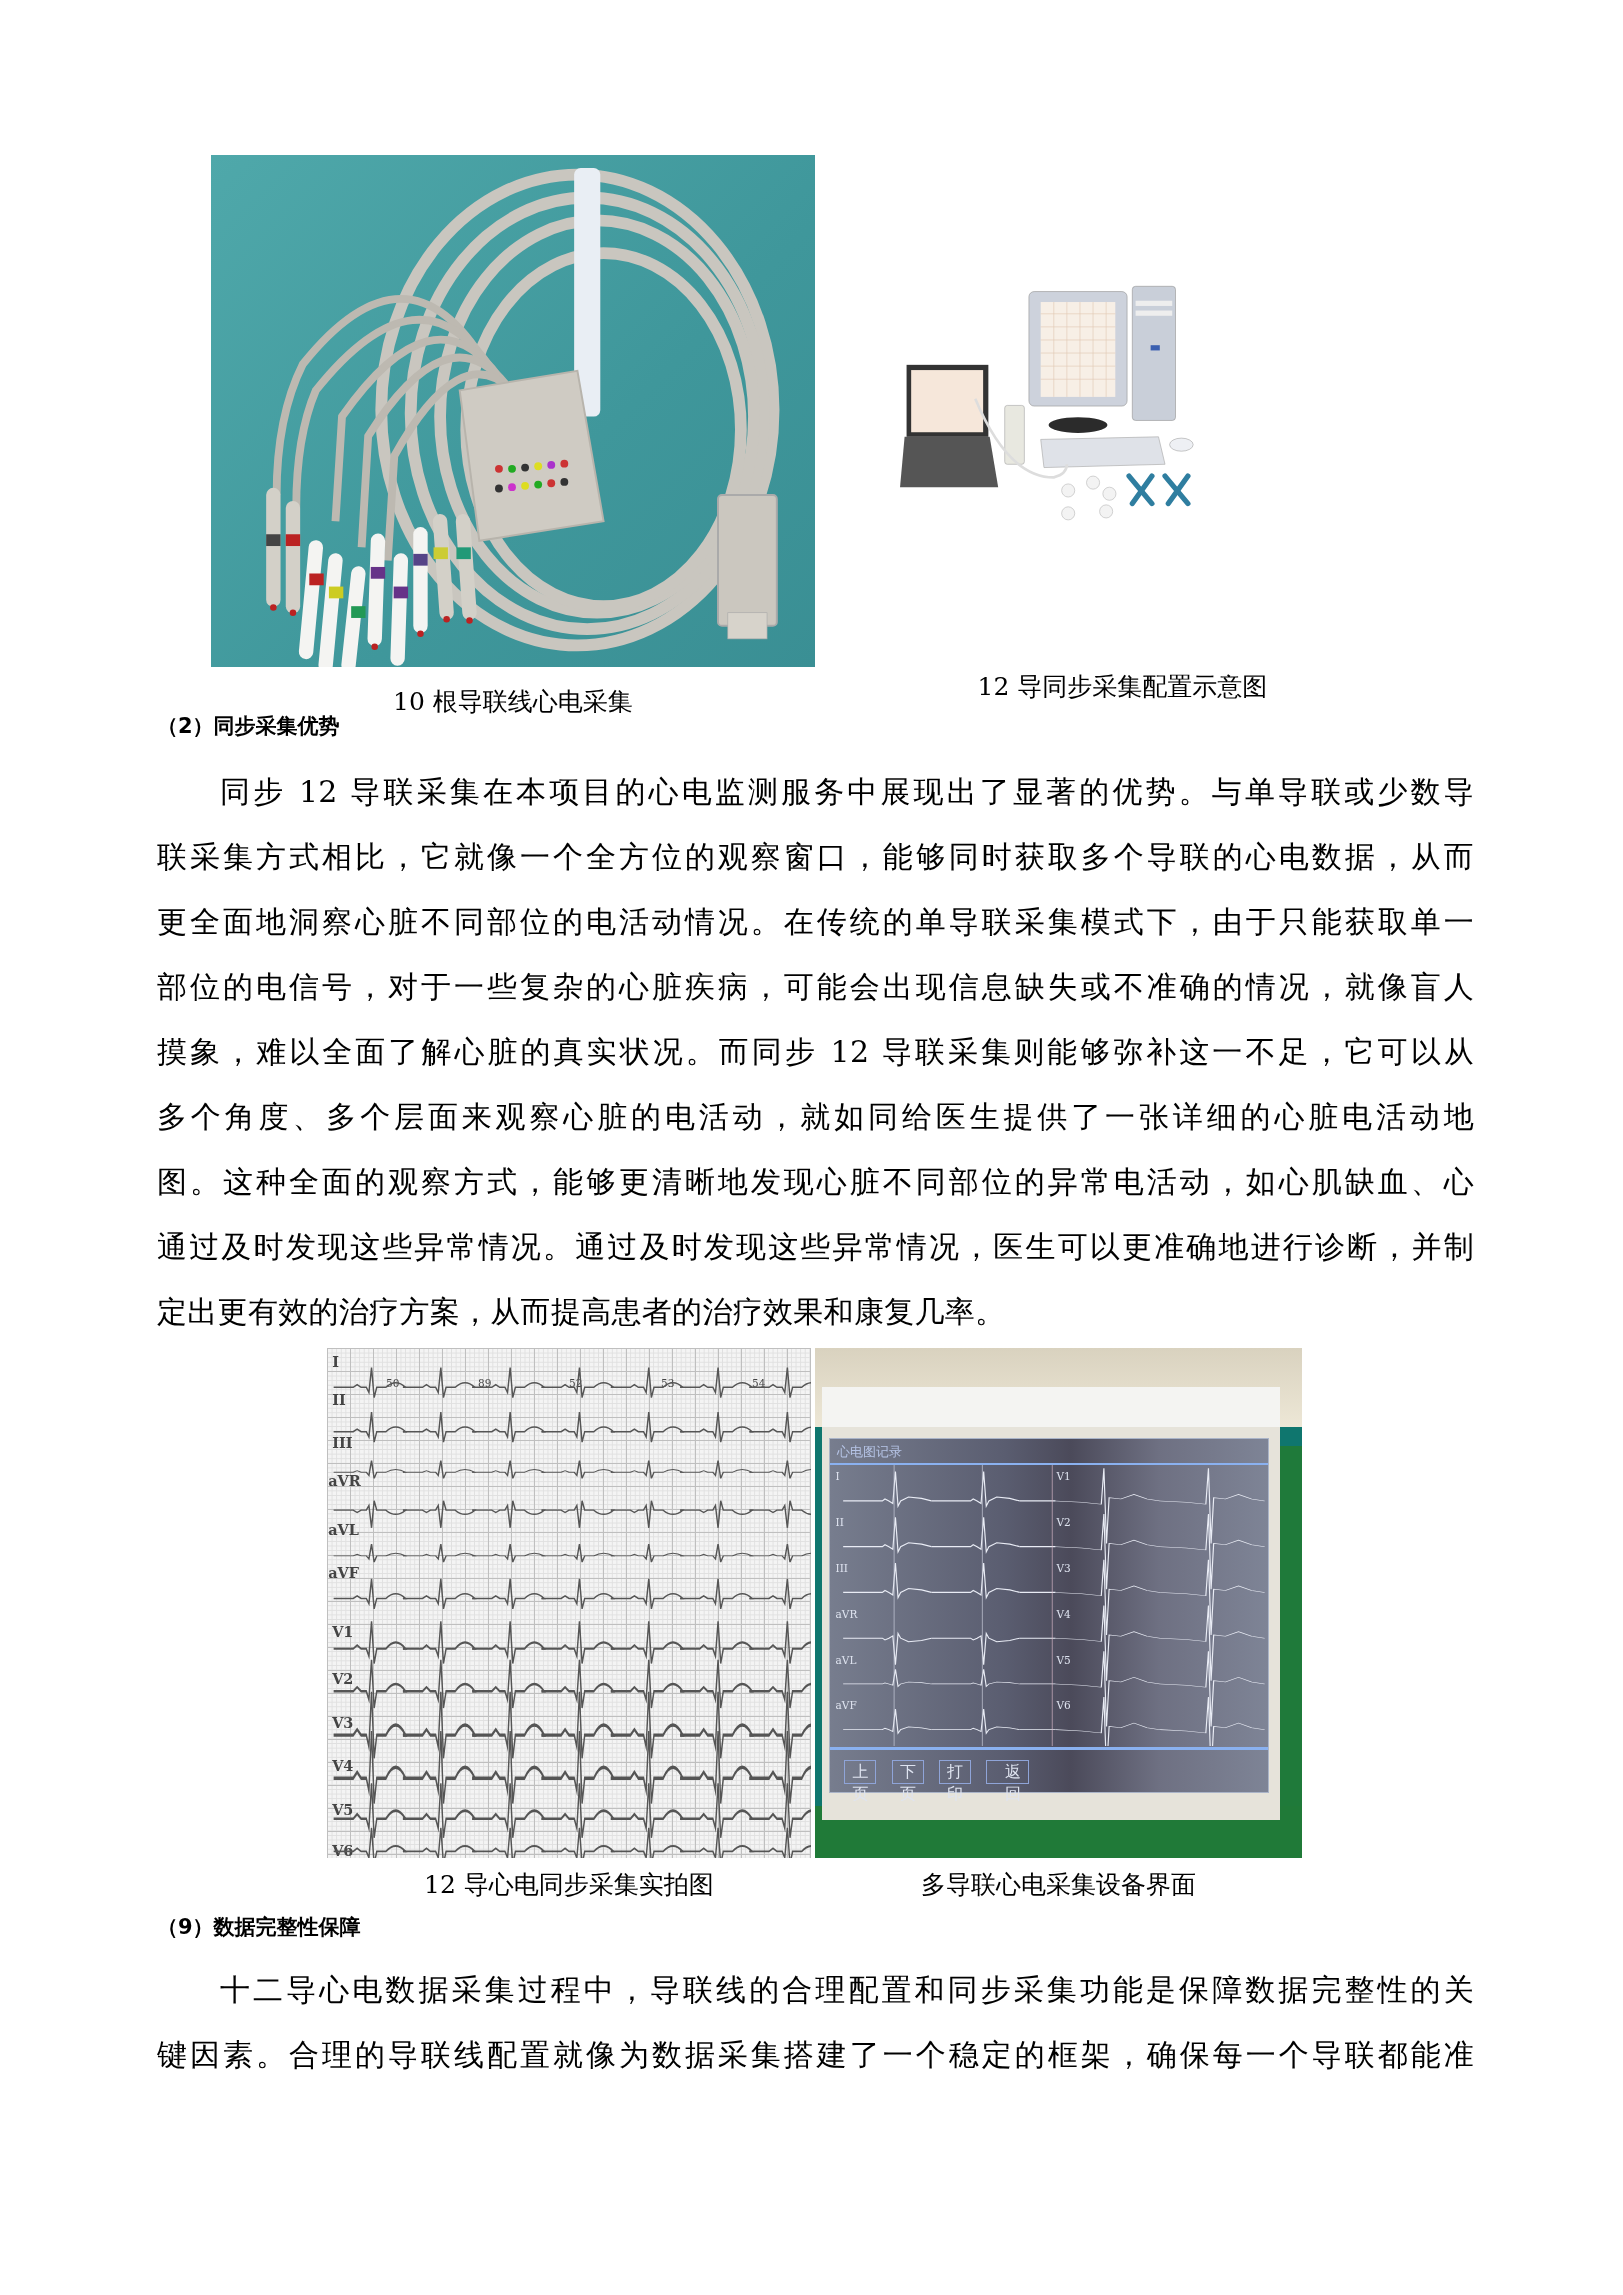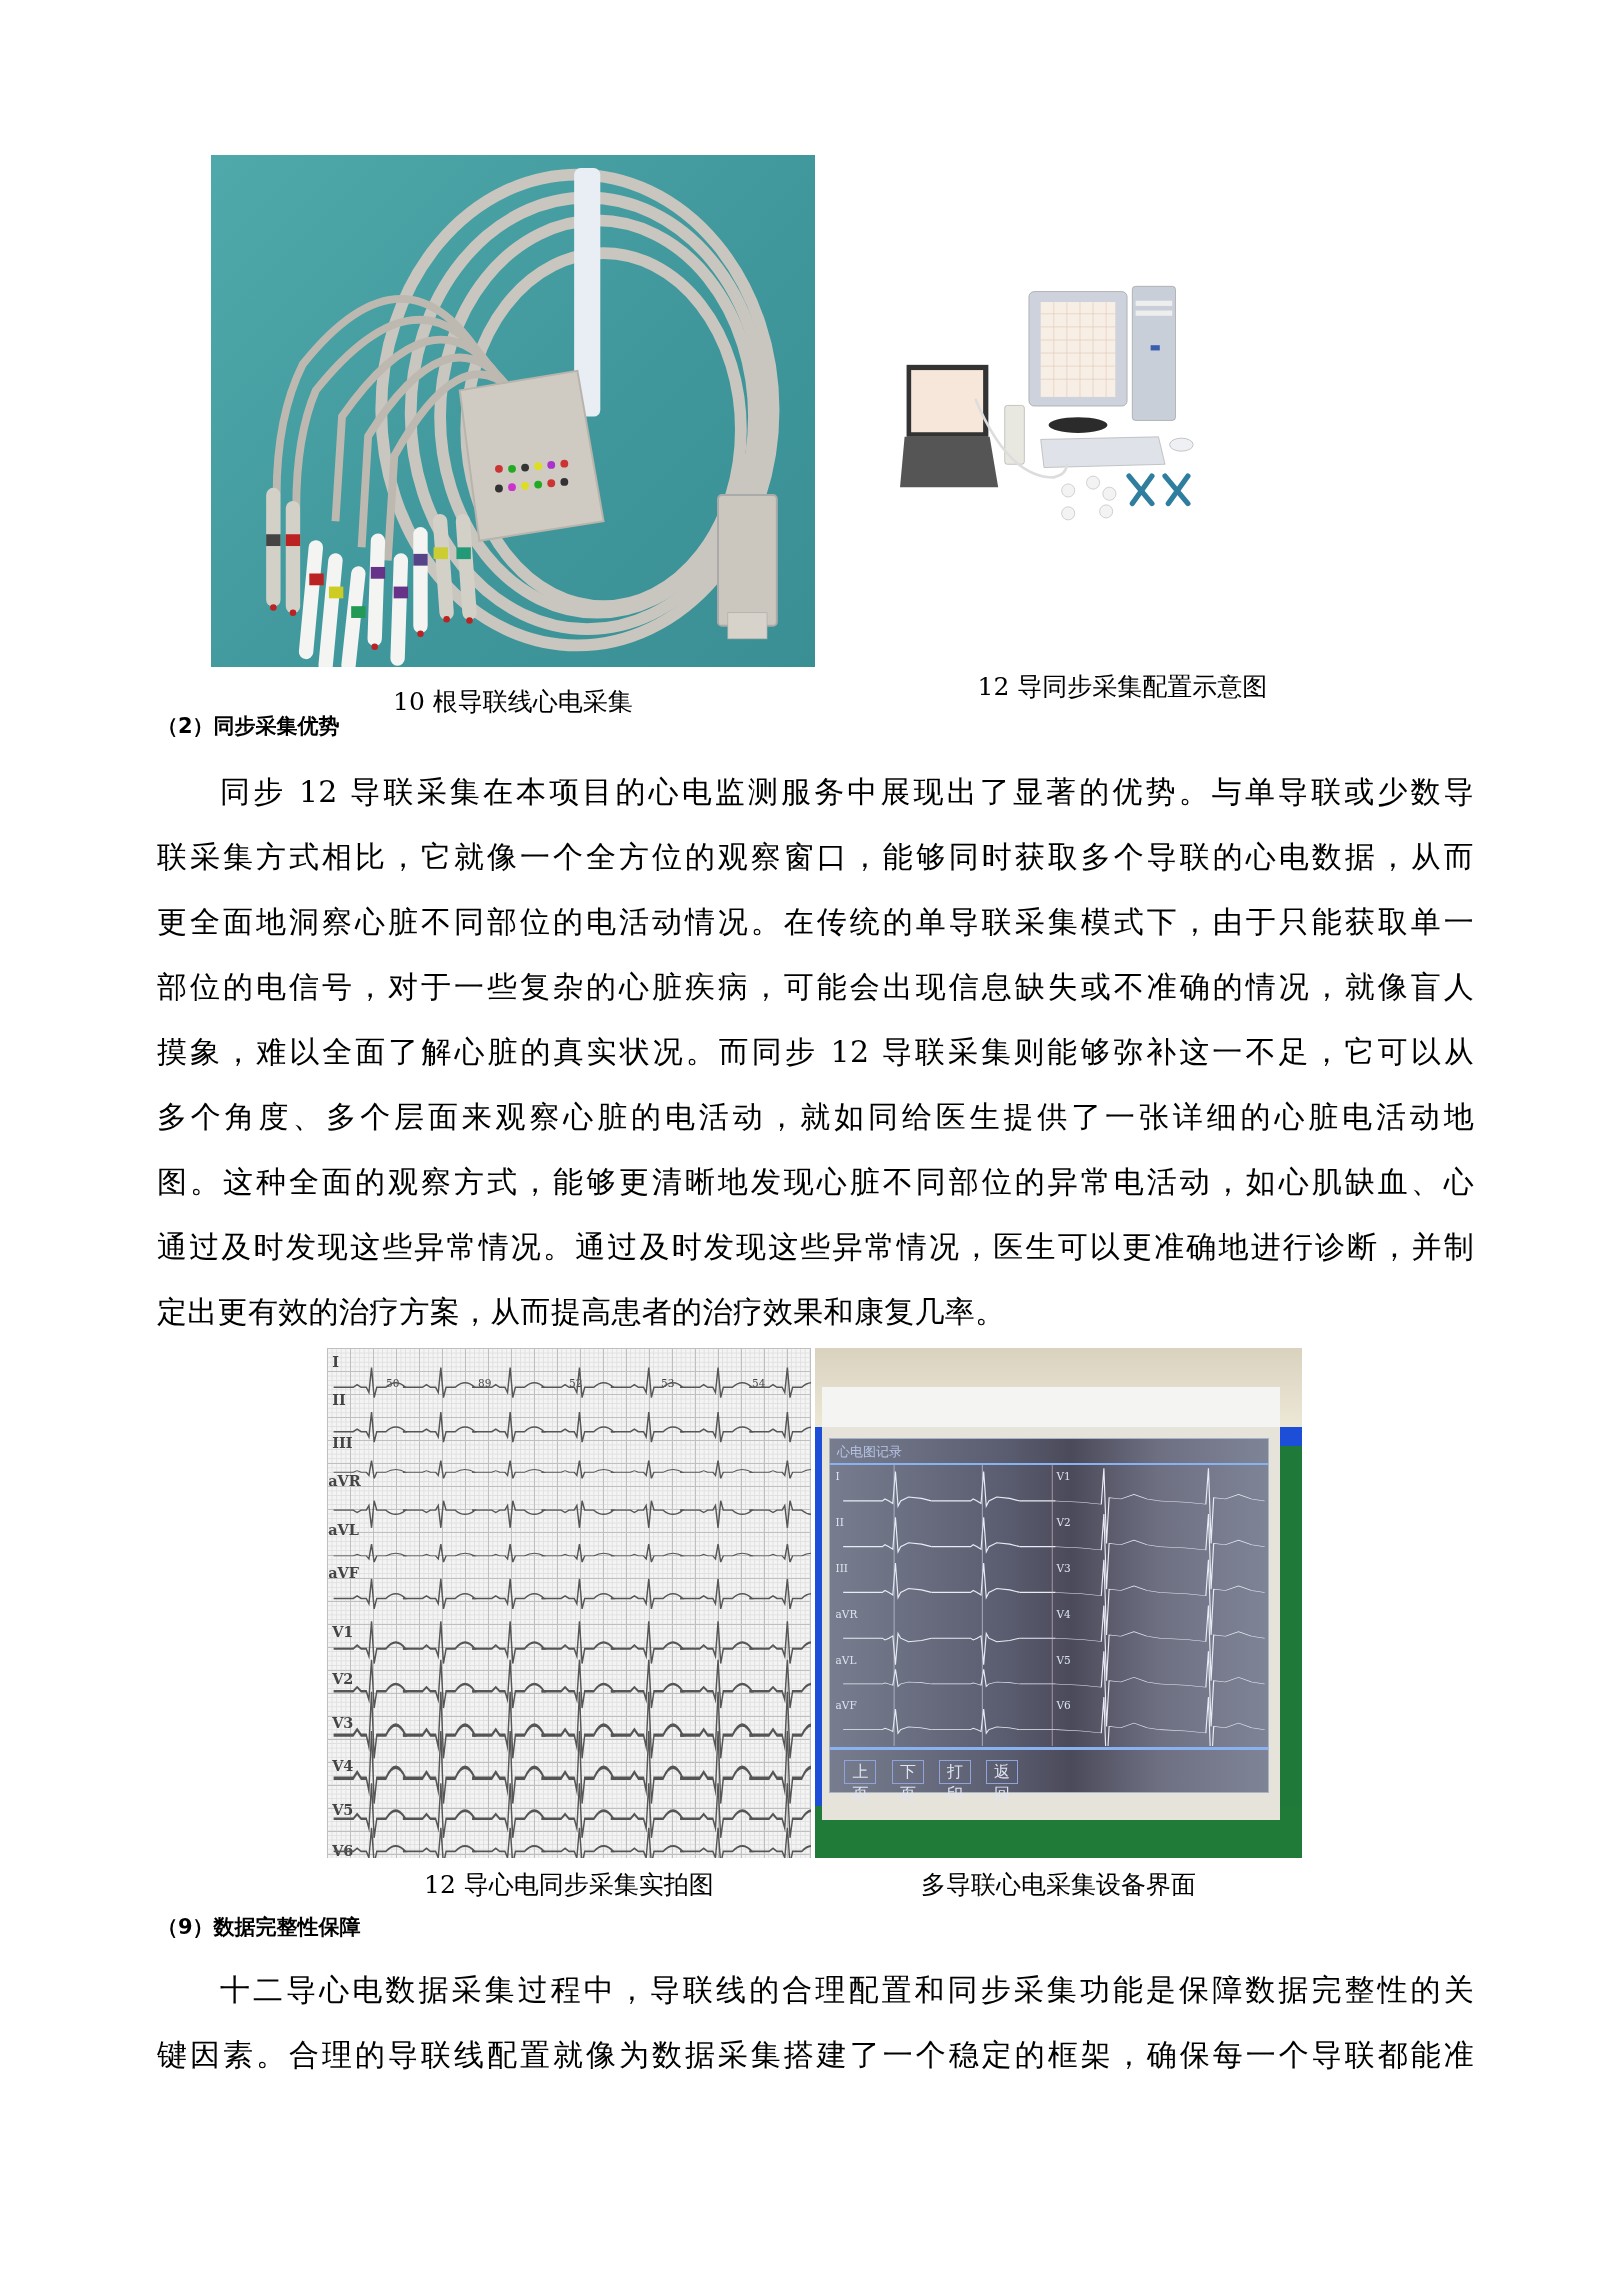--- a/index.html
+++ b/index.html
@@ -20,21 +20,21 @@
   
   #img-ecg-paper { left:327px; top:1348px; width:484px; height:510px; overflow:hidden;
     background-color:#f4f4f4;
     background-image:
       linear-gradient(#bfbfbf 0.7px, transparent 0.7px),
       linear-gradient(90deg,#bfbfbf 0.7px, transparent 0.7px),
       linear-gradient(#e0e0e0 0.7px, transparent 0.7px),
       linear-gradient(90deg,#e0e0e0 0.7px, transparent 0.7px);
     background-size:23px 23px,23px 23px,4.6px 4.6px,4.6px 4.6px; }
   
-  #img-monitor { left:815px; top:1348px; width:487px; height:510px; overflow:hidden; background:#1d4ed8; }
+  #img-monitor { left:815px; top:1348px; width:487px; height:510px; overflow:hidden; background:#0f766e; }
   .lead-label { position:absolute; font-family:"DejaVu Serif","Liberation Serif",serif; font-weight:bold; font-size:14.4px; color:#444; }
   .mon-lead { position:absolute; font-family:"DejaVu Serif",serif; font-size:10.5px; color:#dfe4f0; }
   .mon-btn { position:absolute; top:412px; width:30px; height:22px; border:1.3px solid #8fa4d8; color:#dfe4f0; font-size:16px; text-align:center; line-height:22px; font-family:"DejaVu Sans",sans-serif; }
 </style>
 </head>
 <body>
 
 <div id="img-cable" class="abs">
   <svg width="604" height="512" viewBox="0 0 923 783">
     <g fill="none" stroke="#c9c6bf" stroke-width="18" stroke-linecap="round">
@@ -384,21 +384,21 @@
           </g>
         <line x1="98" y1="0" x2="98" y2="430" stroke="#cfd3e0" stroke-width="1"></line>
         <line x1="233" y1="0" x2="233" y2="430" stroke="#cfd3e0" stroke-width="1"></line>
         <line x1="340" y1="0" x2="340" y2="430" stroke="#d9b8c8" stroke-width="1"></line>
       </g>
     </svg>
   </div>
   <div class="mon-btn" style="left:29.4px;">上页</div>
   <div class="mon-btn" style="left:77px;">下页</div>
   <div class="mon-btn" style="left:124px;">打印</div>
-  <div class="mon-btn" style="left:171px;">返回</div>
+  <div class="mon-btn" style="left:171px;padding-left:11px;">返回</div>
 </div>
 
 <div class="abs caption" style="left:327px; top:1869px; width:484px;">12 导心电同步采集实拍图</div>
 <div class="abs caption" style="left:815px; top:1869px; width:487px;">多导联心电采集设备界面</div>
 
 <div class="abs heading" style="left:157px; top:1909px;">（9）数据完整性保障</div>
 
 <div class="para" style="top:1957px;">
   <span class="line first">十二导心电数据采集过程中，导联线的合理配置和同步采集功能是保障数据完整性的关</span>
   <span class="line">键因素。合理的导联线配置就像为数据采集搭建了一个稳定的框架，确保每一个导联都能准</span>

